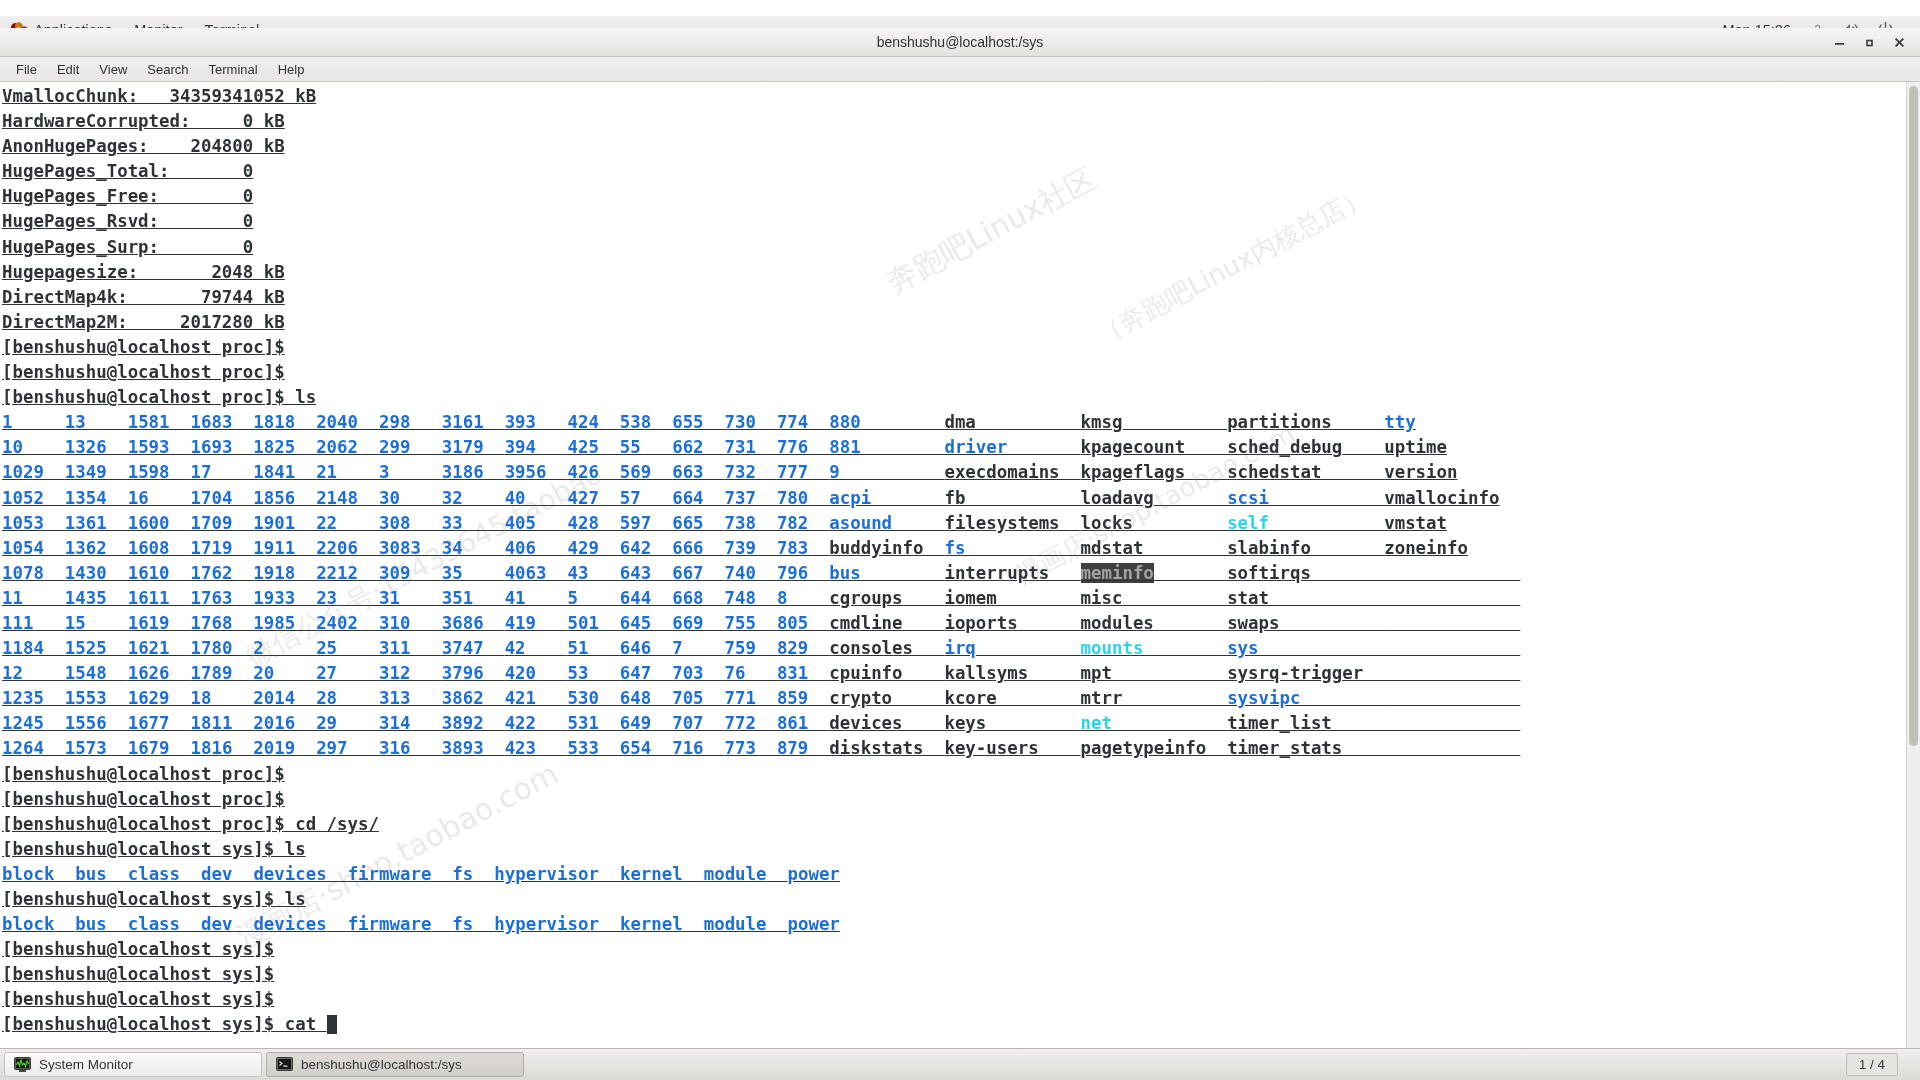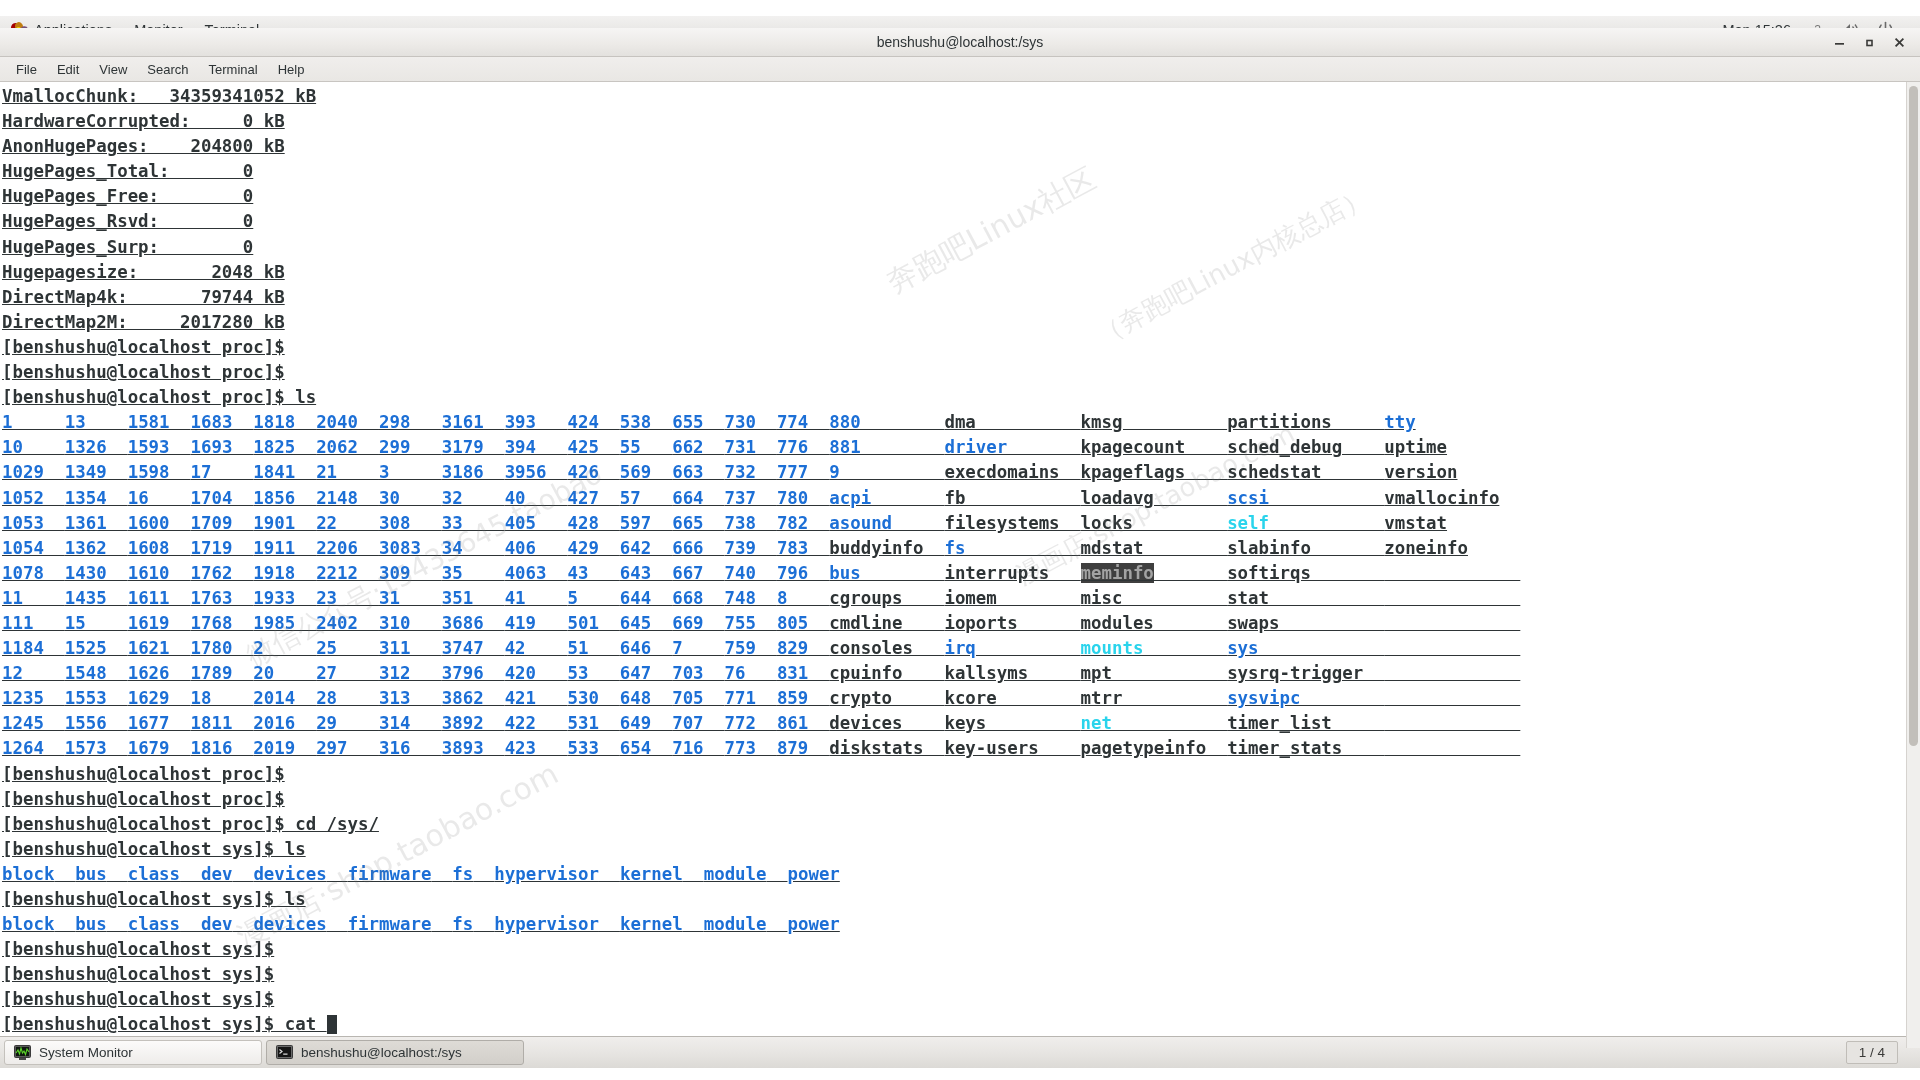--- a/index.html
+++ b/index.html
@@ -130,21 +130,21 @@
   .wm {
     position: absolute;
     color: rgba(120,120,120,0.16);
     font-family: "DejaVu Sans", sans-serif;
     white-space: nowrap;
     transform-origin: left top;
   }
 
   
   .taskbar {
-    position: absolute; left: 0; bottom: 12px;
+    position: absolute; left: 0; bottom: 0;
     width: 1920px; height: 32px;
     background: linear-gradient(to bottom, #f0eeec 0%, #e6e4e1 55%, #dcdad6 100%);
     border-top: 1px solid #b9b6b1;
     display: flex; align-items: center;
     padding: 0 4px;
   }
   .task-btn {
     height: 25px; display: flex; align-items: center; gap: 8px;
     padding: 0 9px; margin-right: 4px;
     border: 1px solid #c4c1bc; border-radius: 3px;

